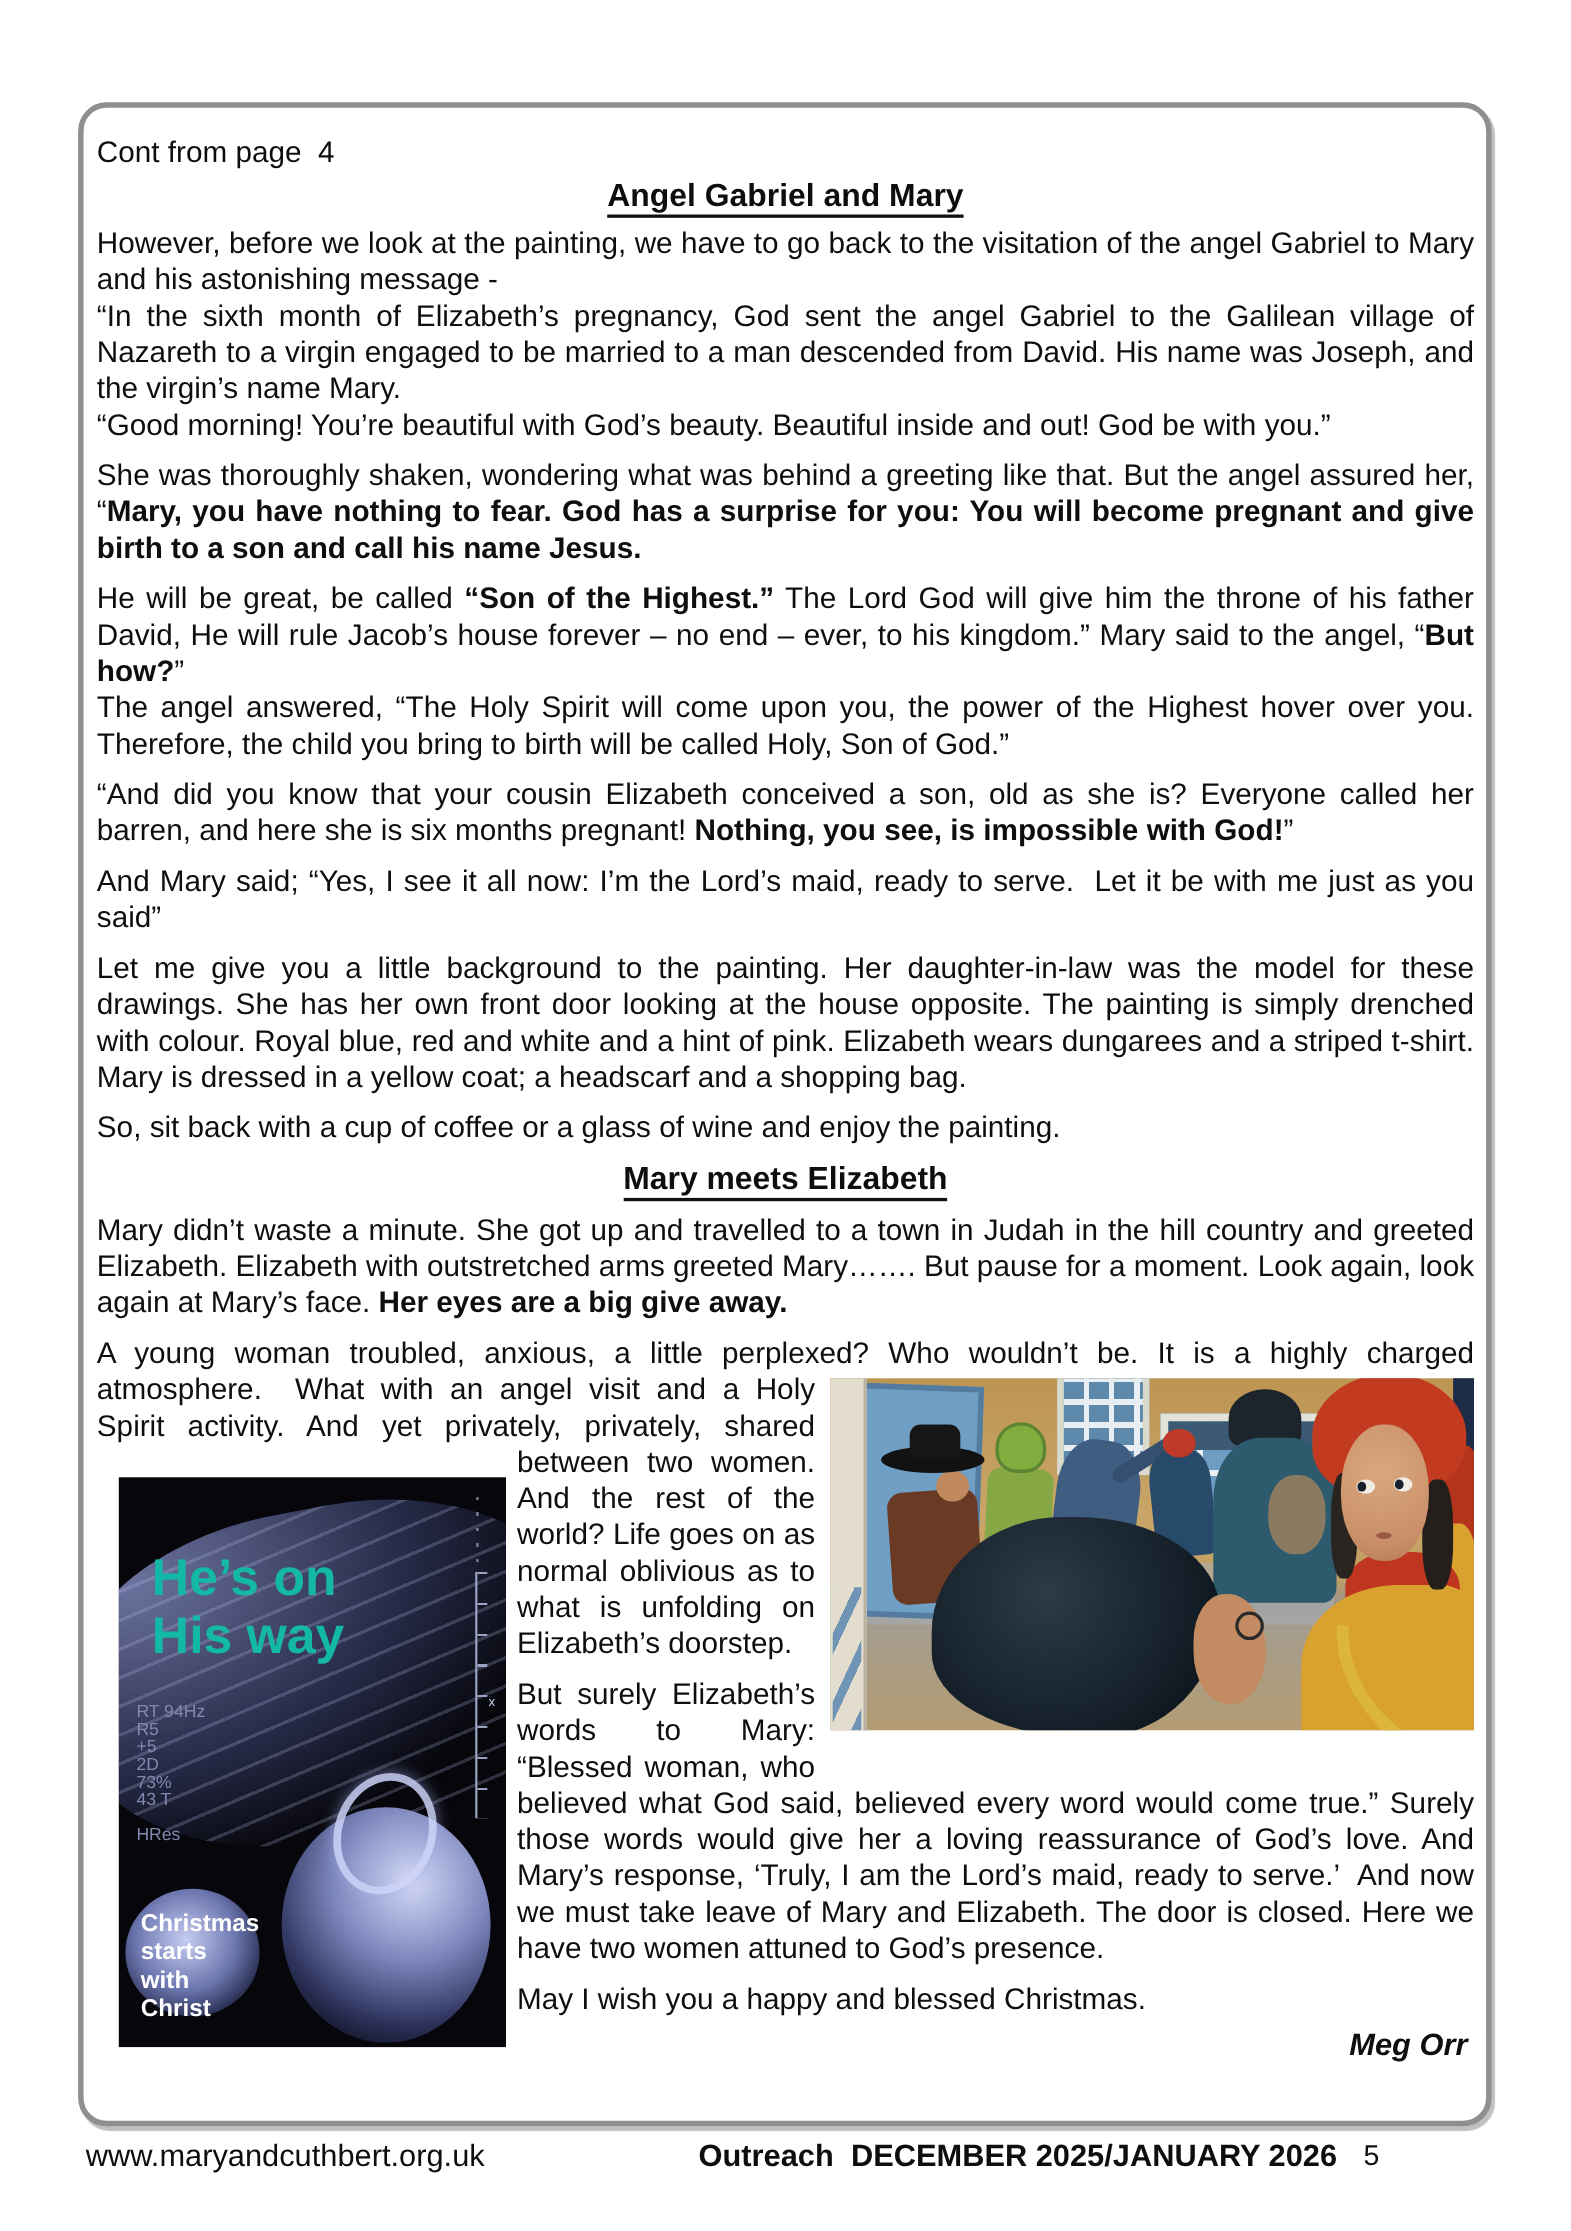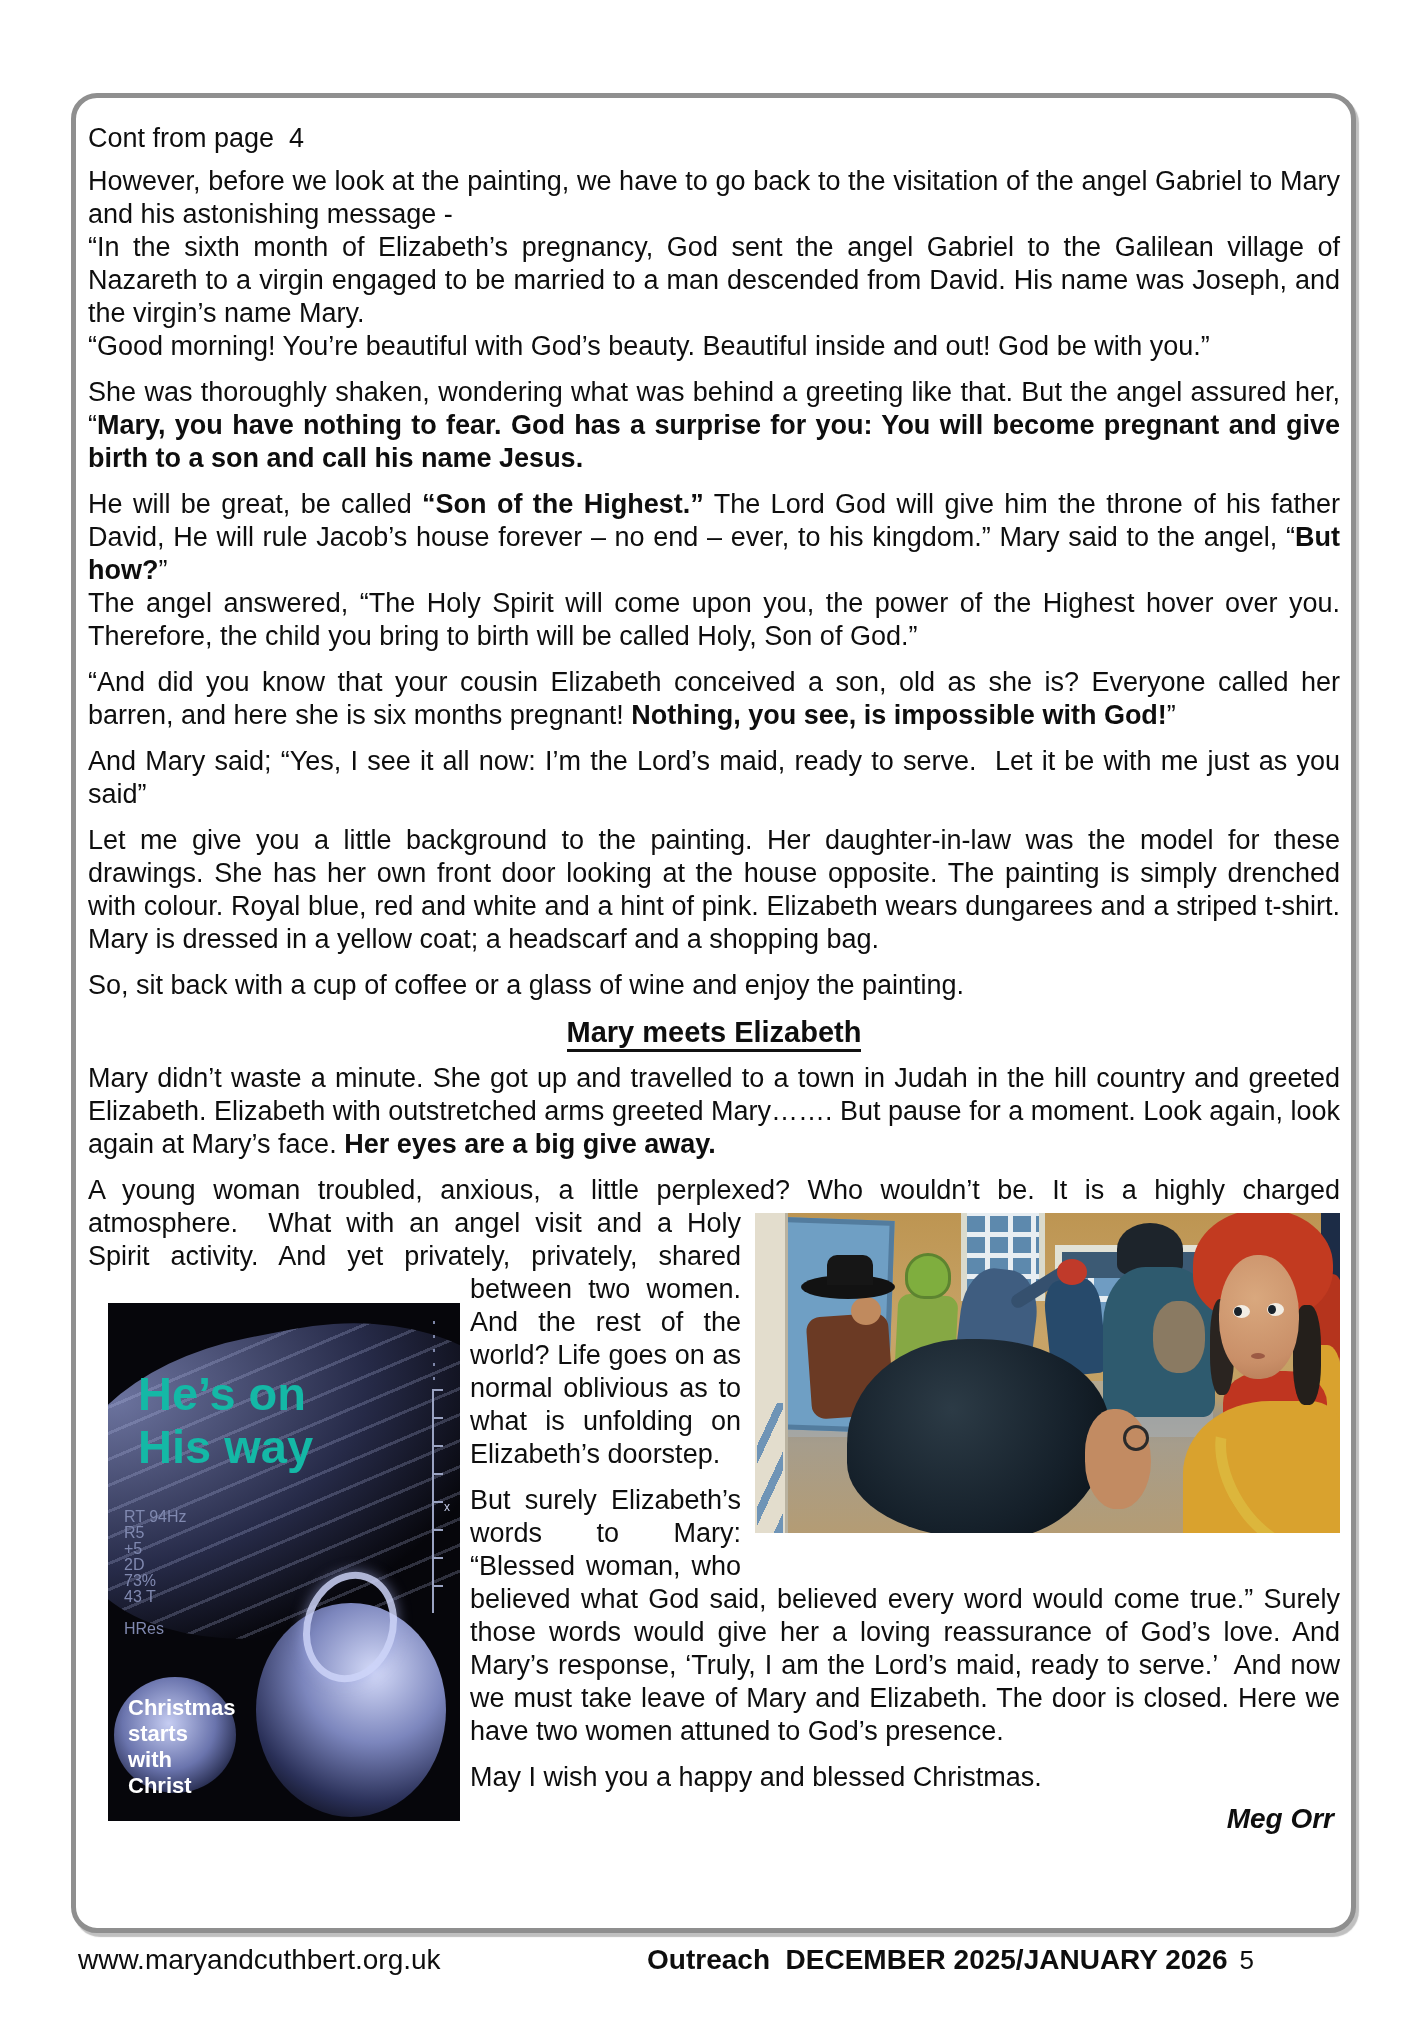--- a/index.html
+++ b/index.html
@@ -15,21 +15,21 @@
   .hu{border-bottom:3px solid #111;padding-bottom:1px;}
   p.body{margin:13px 0 0 0;font-size:27px;line-height:33px;text-align:justify;
          white-space:pre-wrap;}
   p.first{margin-top:10px;}
   p.bold{font-weight:bold;}
   .signature{margin:8px 6px 0 0;font-size:28px;line-height:33px;font-weight:bold;font-style:italic;
              text-align:right;}
   .footer{position:absolute;left:0;top:1944px;width:1324px;box-sizing:border-box;
           padding:0 70px 0 78px;display:flex;justify-content:space-between;align-items:baseline;}
   .site{font-size:28px;}
-  .issue-group{display:flex;align-items:center;gap:12px;}
+  .issue-group{display:flex;align-items:flex-start;gap:24px;}
   .issue{font-size:28px;font-weight:bold;white-space:pre;}
   .pagenum{font-size:26px;}
 
   
   .art, .art span{display:block;}
   .float-us{float:left;position:relative;width:352px;height:518px;margin:30px 10px 6px 20px;
             background:#06060b;overflow:hidden;}
   .float-painting{float:right;position:relative;width:585px;height:320px;margin:6px 0 50px 14px;
             overflow:hidden;background:linear-gradient(180deg,#bd9552 0%,#c8a468 38%,#c2a062 56%,
             #99948a 64%,#a69d8c 72%,#b49c74 100%);}
@@ -133,20 +133,21 @@
 </style>
 </head>
 <body>
 
 <div class="page">
 
   <div class="frame">
 
     <div class="cont-note">Cont from page  4</div>
 
+    <h1><span class="hu">Angel Gabriel and Mary</span></h1>
 
     <p class="body first">However, before we look at the painting, we have to go back to the visitation of the angel Gabriel to Mary and his astonishing message -
 “In the sixth month of Elizabeth’s pregnancy, God sent the angel Gabriel to the Galilean village of Nazareth to a virgin engaged to be married to a man descended from David. His name was Joseph, and the virgin’s name Mary.
 “Good morning! You’re beautiful with God’s beauty. Beautiful inside and out! God be with you.”</p>
 
     <p class="body"><span>She was thoroughly shaken, wondering what was behind a greeting like that. But the angel assured her, “</span><b>Mary, you have nothing to fear. God has a surprise for you: You will become pregnant and give birth to a son and call his name Jesus.</b></p>
 
     <p class="body"><span>He will be great, be called </span><b>“Son of the Highest.”</b><span> The Lord God will give him the throne of his father David, He will rule Jacob’s house forever – no end – ever, to his kingdom.” Mary said to the angel, “</span><b>But how?</b><span>”
 The angel answered, “The Holy Spirit will come upon you, the power of the Highest hover over you. Therefore, the child you bring to birth will be called Holy, Son of God.”</span></p>
 

